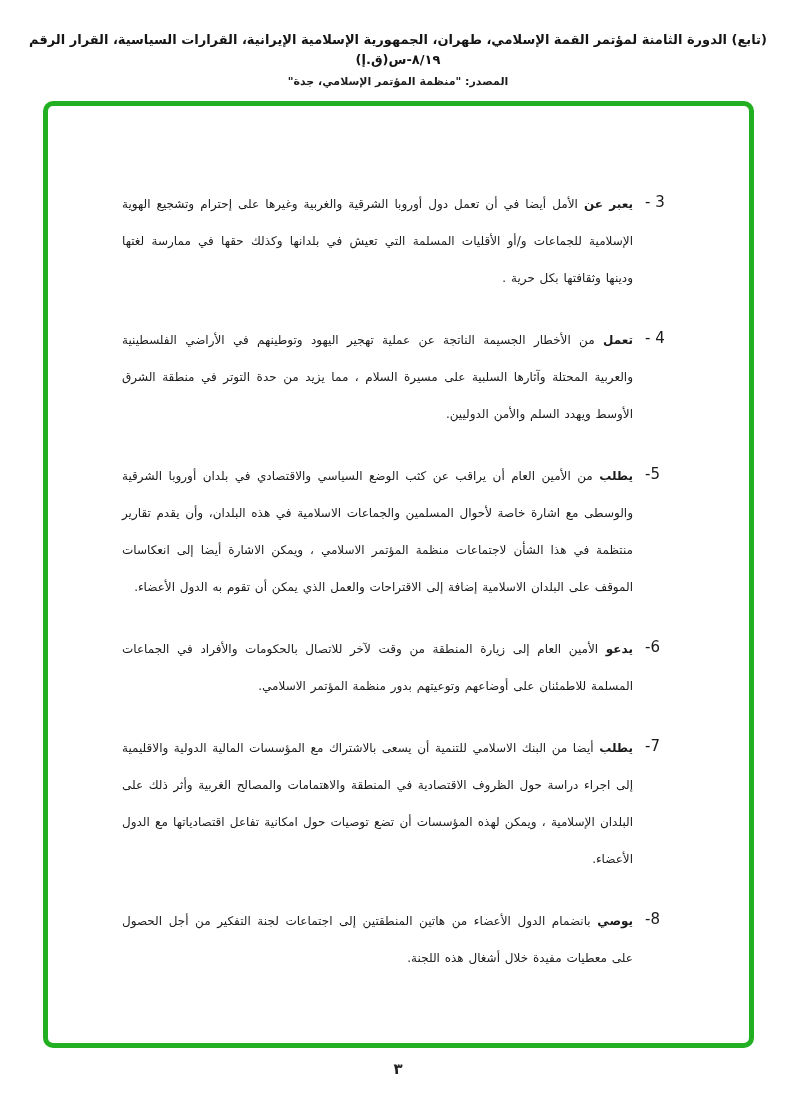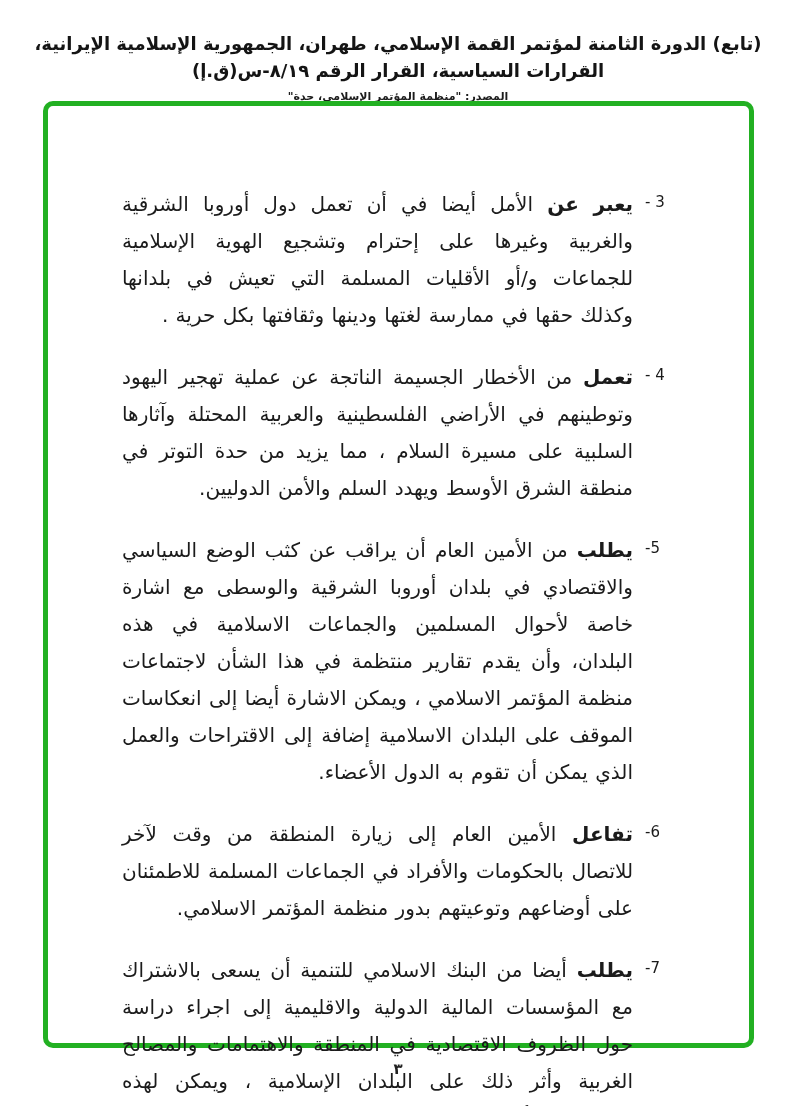--- a/index.html
+++ b/index.html
@@ -17,21 +17,21 @@
     background: #ffffff;
   }
   
   .header {
     position: absolute;
     top: 30px; left: 10px; right: 10px;
     text-align: center;
     direction: rtl;
   }
   .header-line1 {
-    font-size: 18px;
+    font-size: 13px;
     font-weight: bold;
     color: #141414;
     letter-spacing: 0px;
     line-height: 1.5;
   }
   .header-line2 {
     margin-top: 6px;
     font-size: 11px;
     font-weight: bold;
     color: #1c1c1c;
@@ -65,21 +65,21 @@
     unicode-bidi: bidi-override;
     font-size: 15px;
     color: #1a1a1a;
     padding-top: 7px;
     margin-left: 12px;
     text-align: left;
     white-space: nowrap;
   }
   .ptext {
     flex: 1;
-    font-size: 20px;
+    font-size: 12px;
     line-height: 37px;
     color: #1b1b1b;
     word-spacing: 1px;
   }
   .lead { font-weight: bold; }
   
   .pagenum {
     position: absolute;
     bottom: 28px; left: 0; right: 0;
     text-align: center;
@@ -112,21 +112,21 @@
       <div class="ptext"><span class="lead">تعمل</span> <span>من الأخطار الجسيمة الناتجة عن عملية تهجير اليهود وتوطينهم في الأراضي الفلسطينية والعربية المحتلة وآثارها السلبية على مسيرة السلام ، مما يزيد من حدة التوتر في منطقة الشرق الأوسط ويهدد السلم والأمن الدوليين.</span></div>
     </div>
 
     <div class="para">
       <span class="marker">-5</span>
       <div class="ptext"><span class="lead">يطلب</span> <span>من الأمين العام أن يراقب عن كثب الوضع السياسي والاقتصادي في بلدان أوروبا الشرقية والوسطى مع اشارة خاصة لأحوال المسلمين والجماعات الاسلامية في هذه البلدان، وأن يقدم تقارير منتظمة في هذا الشأن لاجتماعات منظمة المؤتمر الاسلامي ، ويمكن الاشارة أيضا إلى انعكاسات الموقف على البلدان الاسلامية إضافة إلى الاقتراحات والعمل الذي يمكن أن تقوم به الدول الأعضاء.</span></div>
     </div>
 
     <div class="para">
       <span class="marker">-6</span>
-      <div class="ptext"><span class="lead">تفاعل</span> <span>الأمين العام إلى زيارة المنطقة من وقت لآخر للاتصال بالحكومات والأفراد في الجماعات المسلمة للاطمئنان على أوضاعهم وتوعيتهم بدور منظمة المؤتمر الاسلامي.</span></div>
+      <div class="ptext"><span class="lead">يدعو</span> <span>الأمين العام إلى زيارة المنطقة من وقت لآخر للاتصال بالحكومات والأفراد في الجماعات المسلمة للاطمئنان على أوضاعهم وتوعيتهم بدور منظمة المؤتمر الاسلامي.</span></div>
     </div>
 
     <div class="para">
       <span class="marker">-7</span>
       <div class="ptext"><span class="lead">يطلب</span> <span>أيضا من البنك الاسلامي للتنمية أن يسعى بالاشتراك مع المؤسسات المالية الدولية والاقليمية إلى اجراء دراسة حول الظروف الاقتصادية في المنطقة والاهتمامات والمصالح الغربية وأثر ذلك على البلدان الإسلامية ، ويمكن لهذه المؤسسات أن تضع توصيات حول امكانية تفاعل اقتصادياتها مع الدول الأعضاء.</span></div>
     </div>
 
     <div class="para">
       <span class="marker">-8</span>
       <div class="ptext"><span class="lead">يوصي</span> <span>بانضمام الدول الأعضاء من هاتين المنطقتين إلى اجتماعات لجنة التفكير من أجل الحصول على معطيات مفيدة خلال أشغال هذه اللجنة.</span></div>

